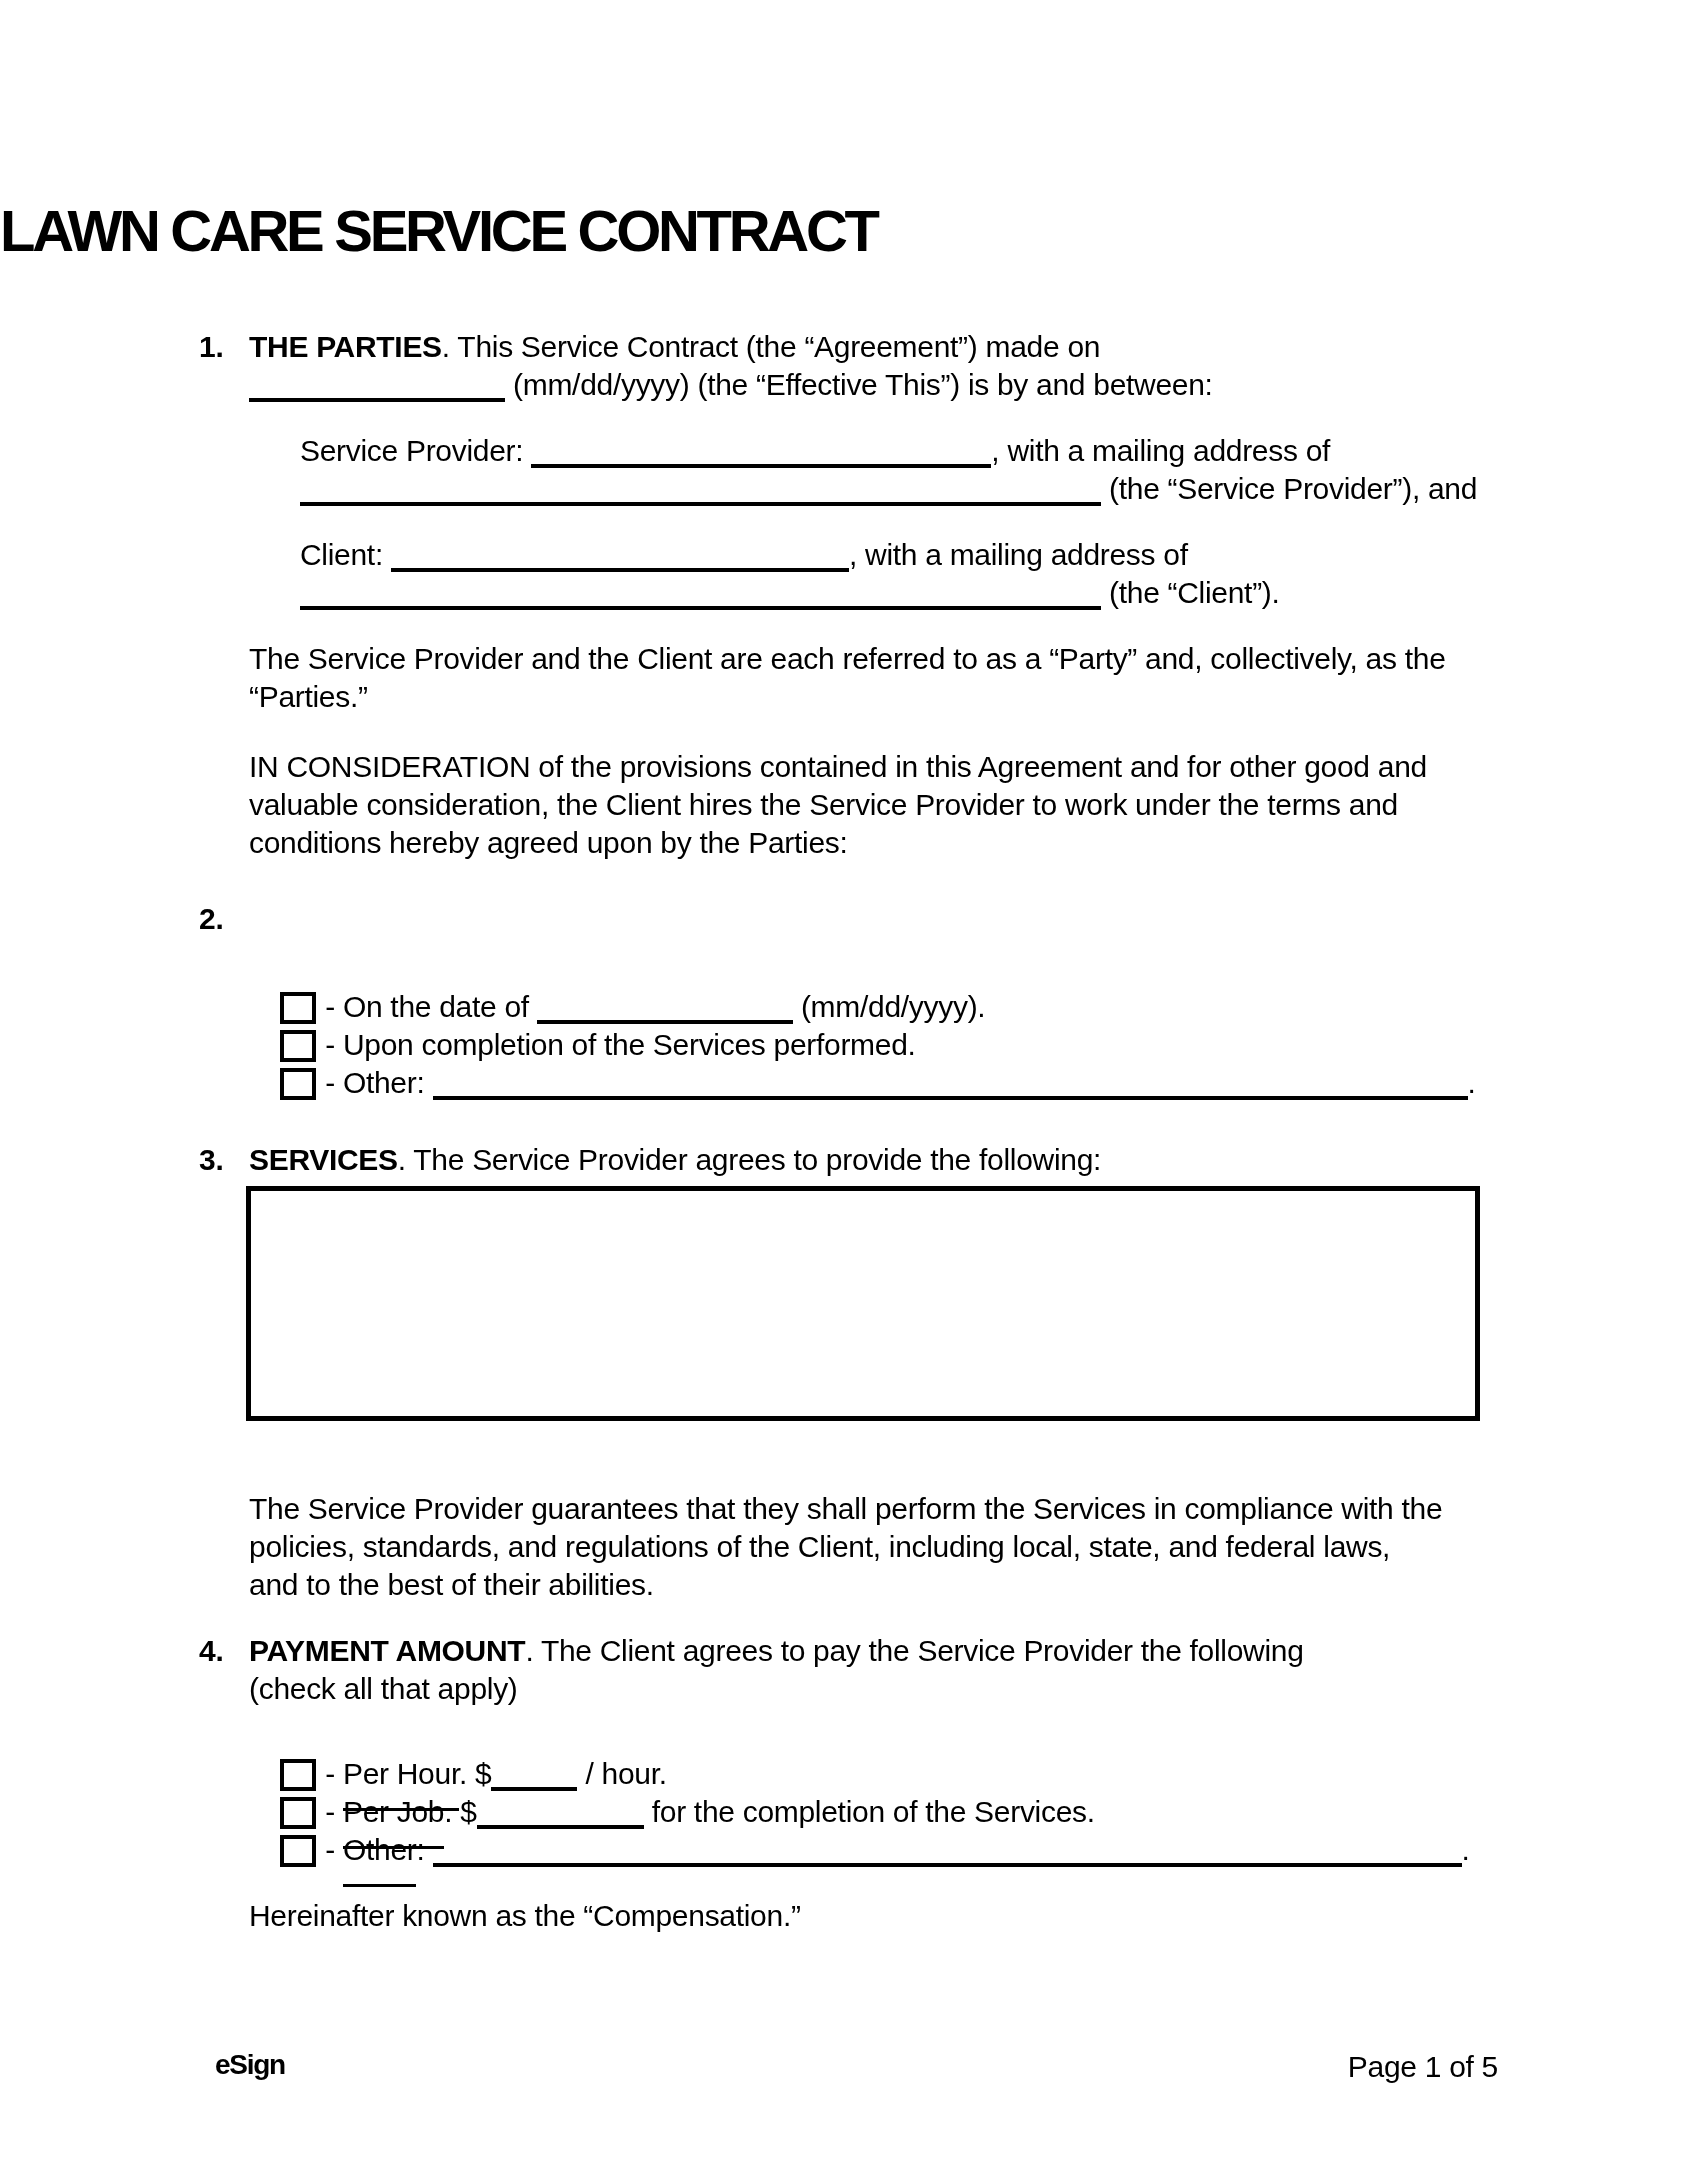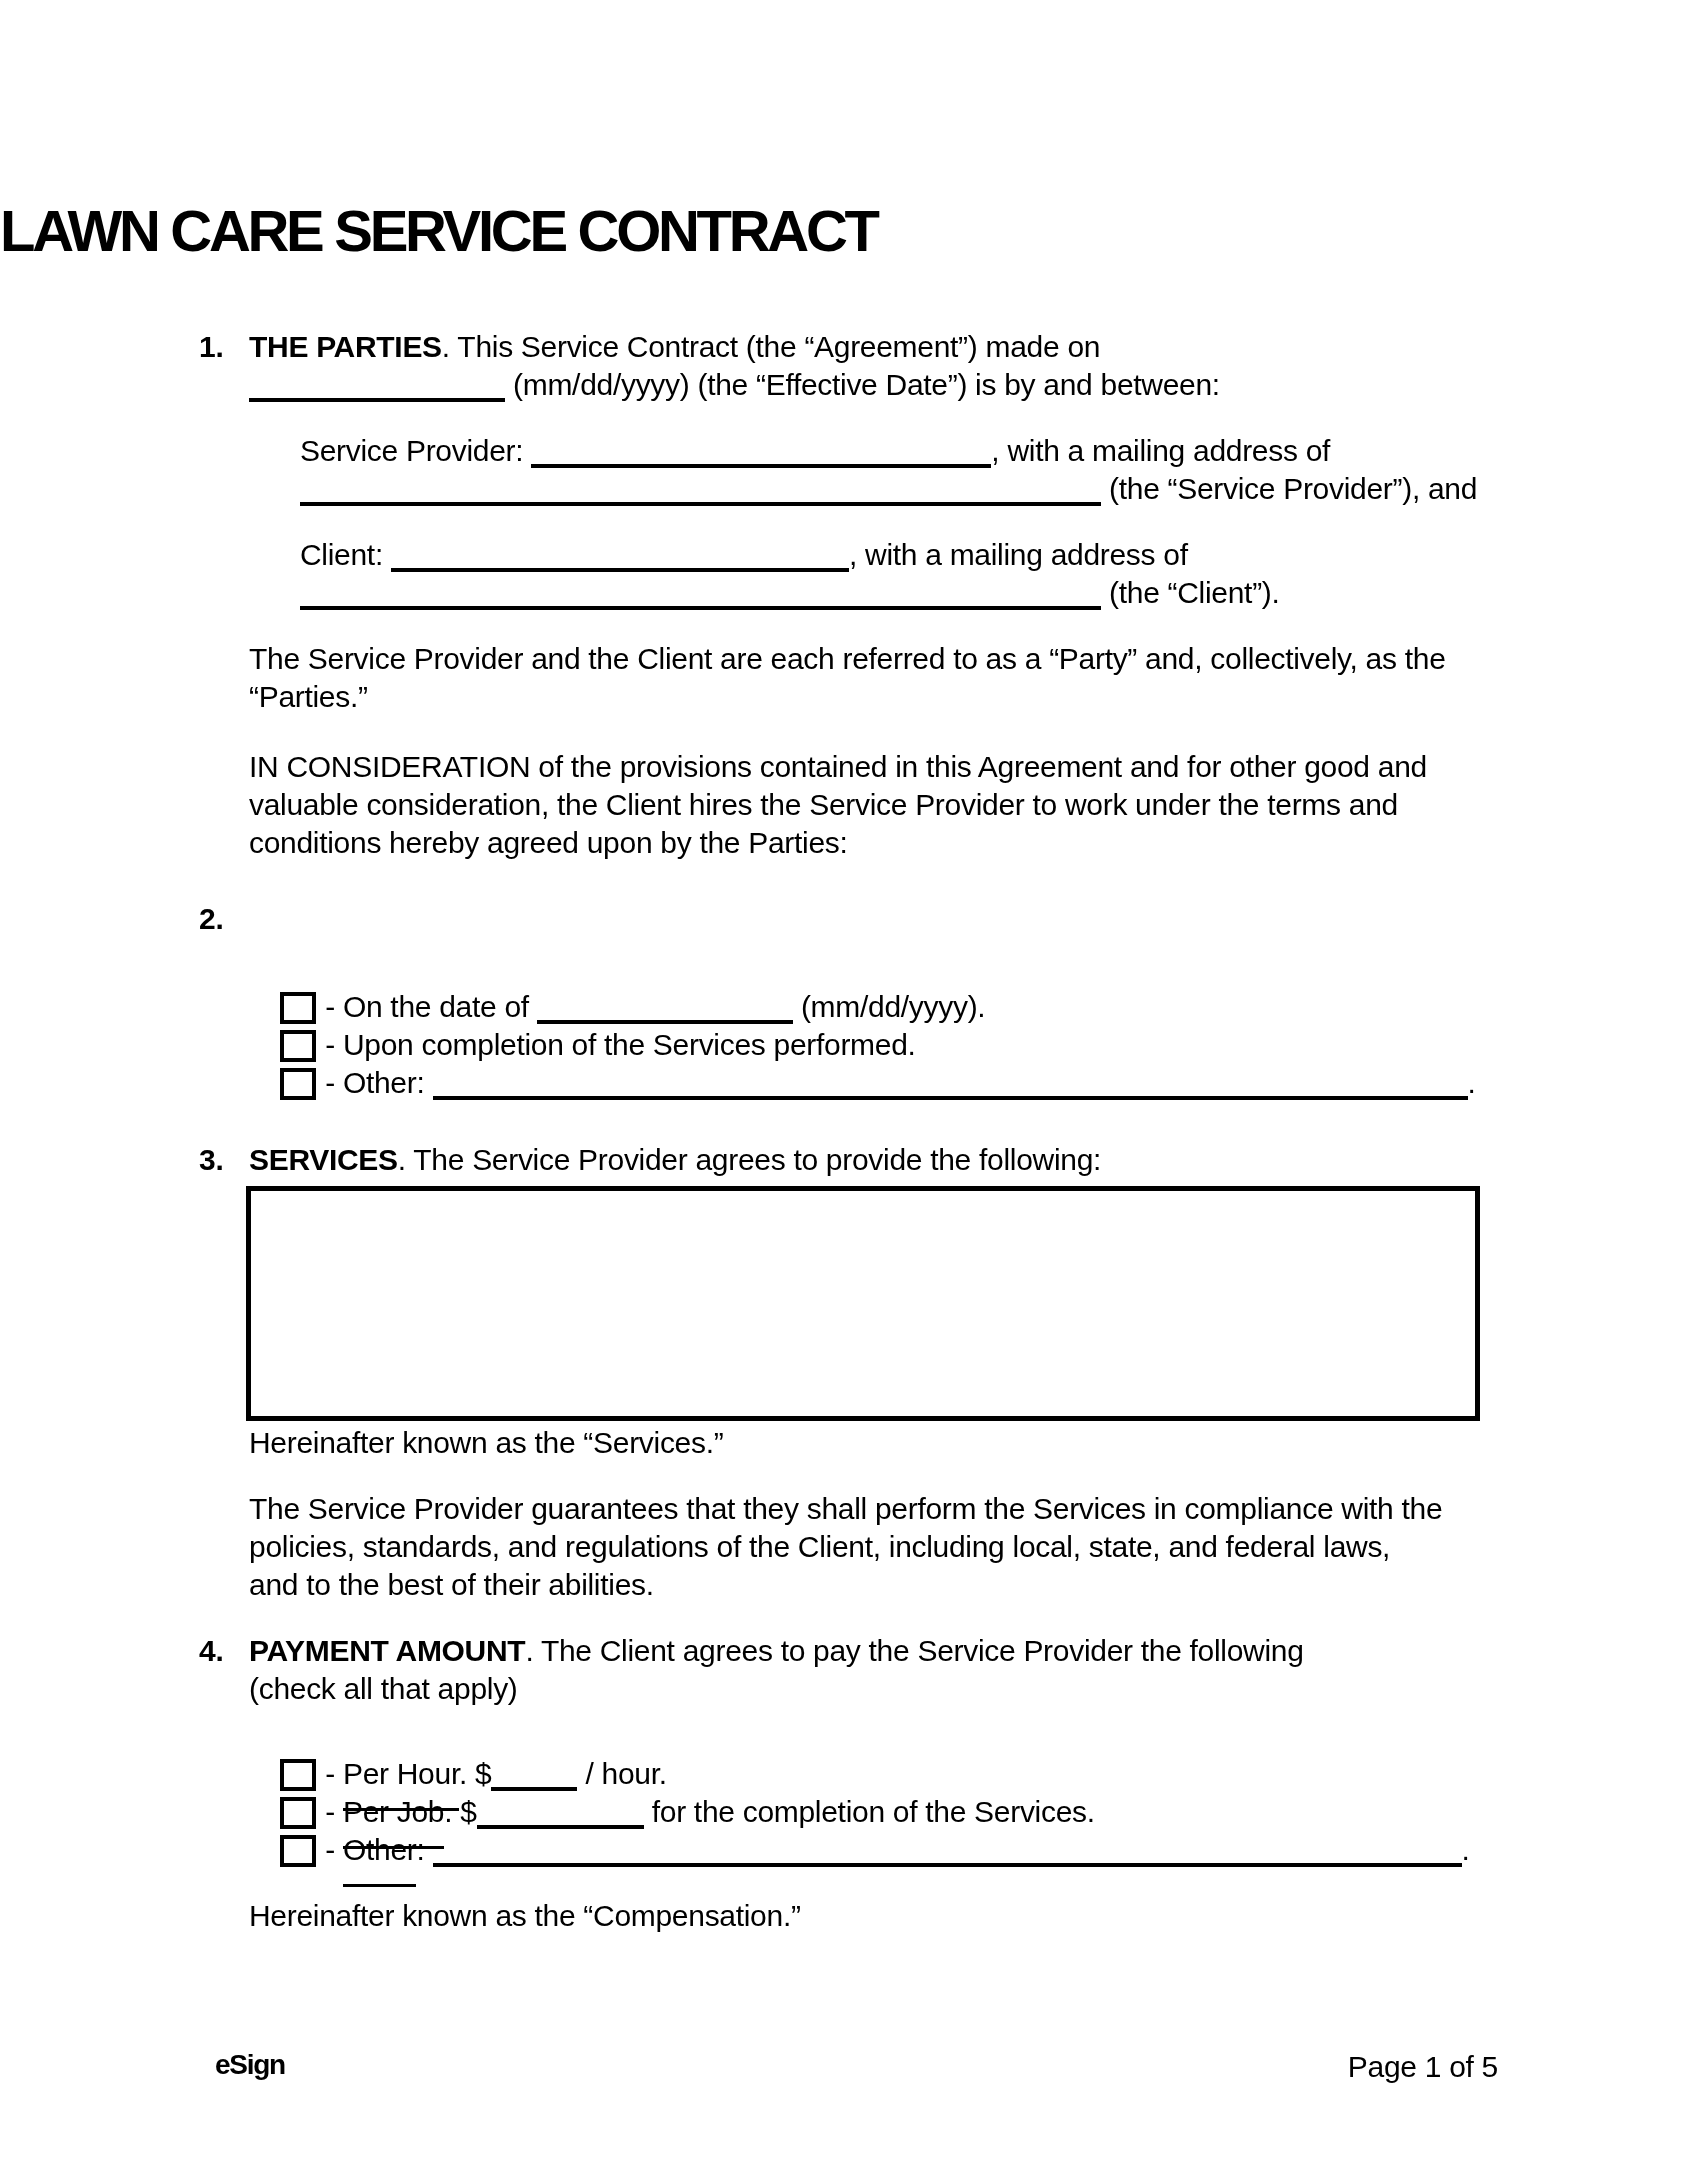--- a/index.html
+++ b/index.html
@@ -20,21 +20,21 @@
 </head>
 <body>
 
 <div class="page">
 
   <div class="b title">LAWN CARE SERVICE CONTRACT</div>
 
   <div class="b num" style="top:328px;left:199px">1.</div>
   <div class="b" style="top:328px;left:249px">
     <div class="ln"><b>THE PARTIES</b><span>. This Service Contract (the “Agreement”) made on</span></div>
-    <div class="ln"><span class="blank" style="width:256px"></span><span> (mm/dd/yyyy) (the “Effective Date”) is by and between:</span></div>
+    <div class="ln"><span class="blank" style="width:256px"></span><span> (mm/dd/yyyy) (the “Effective This”) is by and between:</span></div>
   </div>
 
   <div class="b" style="top:432px;left:300px">
     <div class="ln"><span>Service Provider: </span><span class="blank" style="width:460px"></span><span>, with a mailing address of</span></div>
     <div class="ln"><span class="blank" style="width:801px"></span><span> (the “Service Provider”), and</span></div>
   </div>
 
   <div class="b" style="top:536px;left:300px">
     <div class="ln"><span>Client: </span><span class="blank" style="width:458px"></span><span>, with a mailing address of</span></div>
     <div class="ln"><span class="blank" style="width:801px"></span><span> (the “Client”).</span></div>
@@ -59,21 +59,20 @@
     <div class="ln"><span class="cb"></span><span>- Other: </span><span class="blank" style="width:1035px"></span><span>.</span></div>
   </div>
 
   <div class="b num" style="top:1141px;left:199px">3.</div>
   <div class="b" style="top:1141px;left:249px">
     <div class="ln"><b>SERVICES</b><span>. The Service Provider agrees to provide the following:</span></div>
   </div>
 
   <div class="svcbox"></div>
 
-  <div class="b" style="top:1424px;left:249px">Hereinafter known as the “Services.”</div>
 
   <div class="b" style="top:1490px;left:249px">
     <div class="ln">The Service Provider guarantees that they shall perform the Services in compliance with the</div>
     <div class="ln">policies, standards, and regulations of the Client, including local, state, and federal laws,</div>
     <div class="ln">and to the best of their abilities.</div>
   </div>
 
   <div class="b num" style="top:1632px;left:199px">4.</div>
   <div class="b" style="top:1632px;left:249px">
     <div class="ln"><b>PAYMENT AMOUNT</b><span>. The Client agrees to pay the Service Provider the following</span></div>

